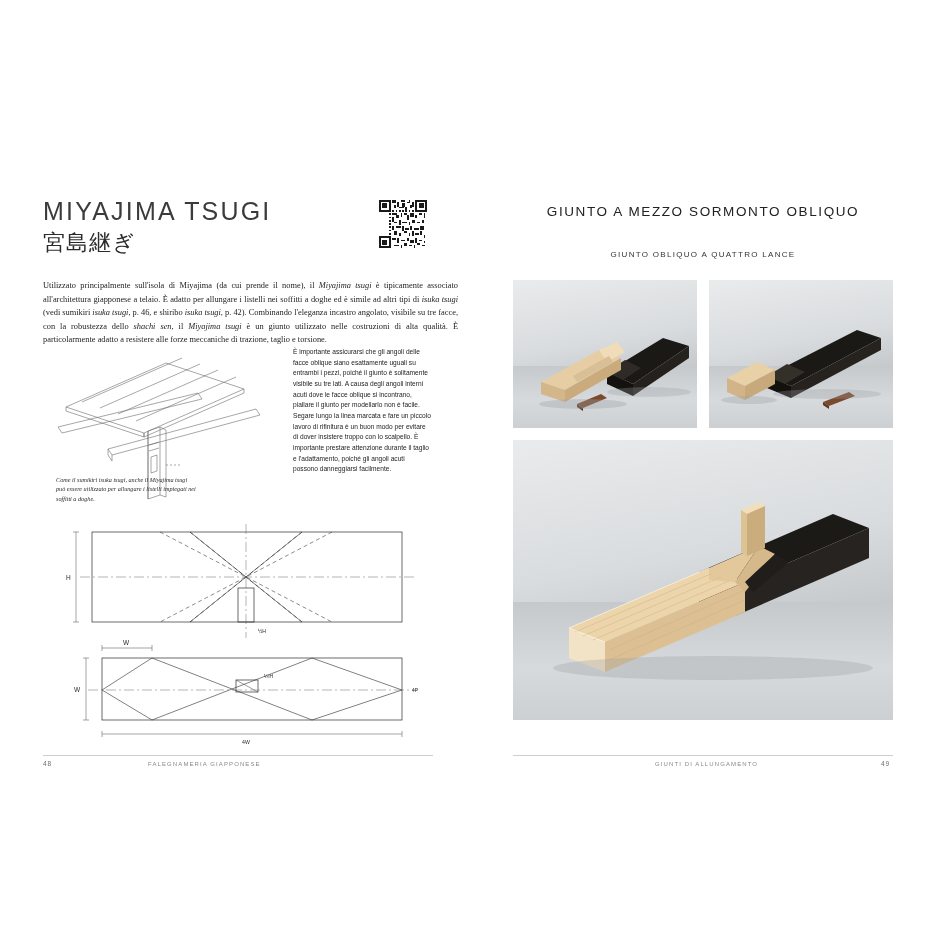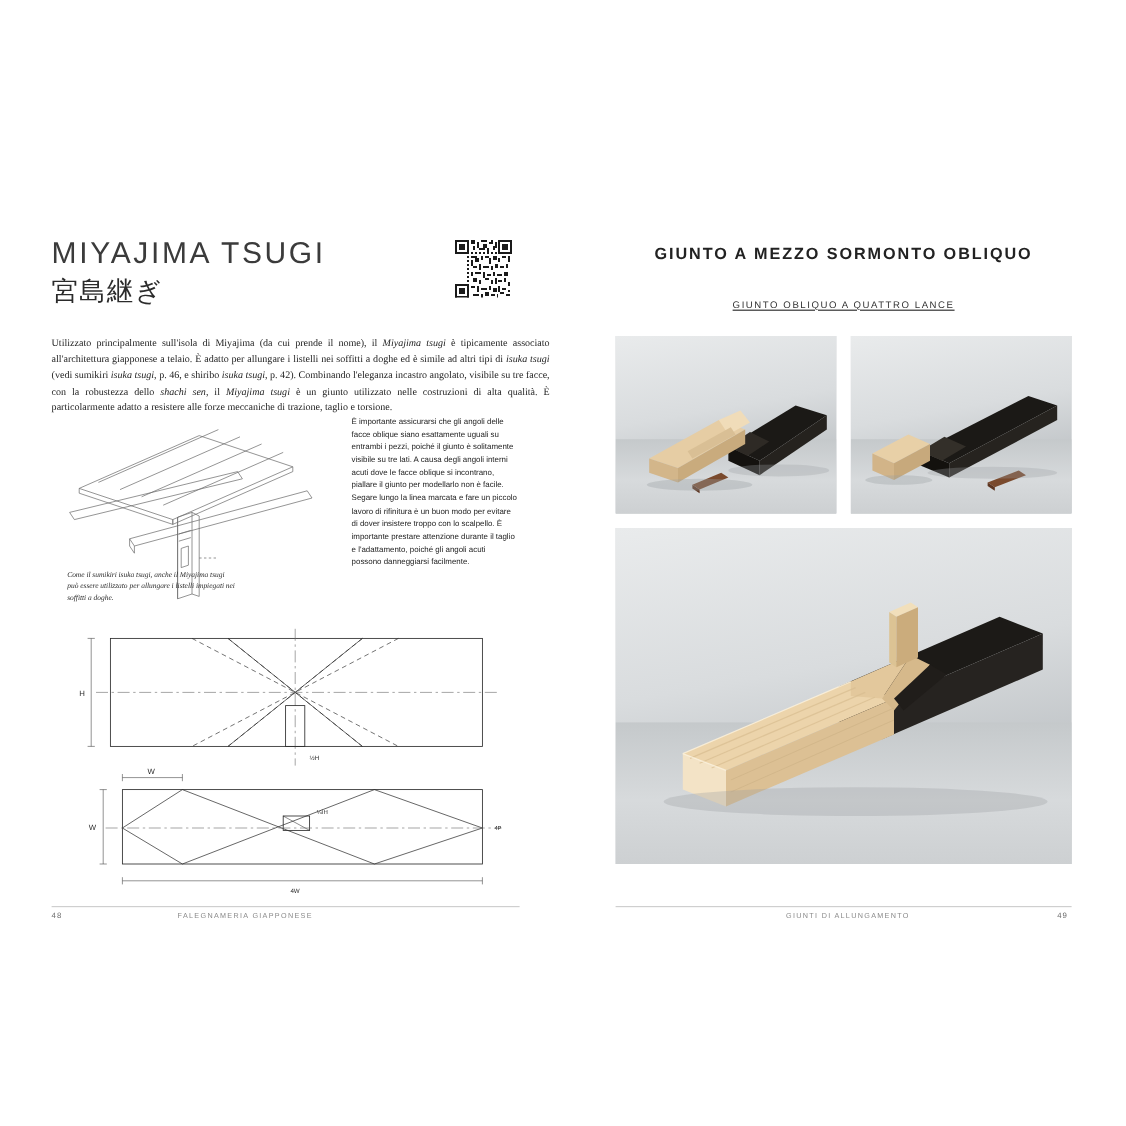--- a/index.html
+++ b/index.html
@@ -134,37 +134,36 @@
     width: 469px;
     height: 650px;
   }
   .rt-title {
     position: absolute;
     left: 44px;
     top: 52px;
     width: 380px;
     text-align: center;
     font-family: "Liberation Sans", sans-serif;
-    font-weight: 700;
+    font-weight: 400;
     font-size: 13.5px;
     letter-spacing: 1.6px;
     line-height: 1.55;
     color: #222;
   }
   .rt-sub {
     position: absolute;
     left: 44px;
     top: 100px;
     width: 380px;
     text-align: center;
     font-family: "Liberation Sans", sans-serif;
     font-size: 8px;
     letter-spacing: 1.3px;
     color: #333;
-    text-decoration: underline;
   }
 
   .photo {
     position: absolute;
     overflow: hidden;
     background: #cfd2d4;
   }
   .photo .sky {
     position: absolute;
     left: 0; top: 0; right: 0; bottom: 0;

